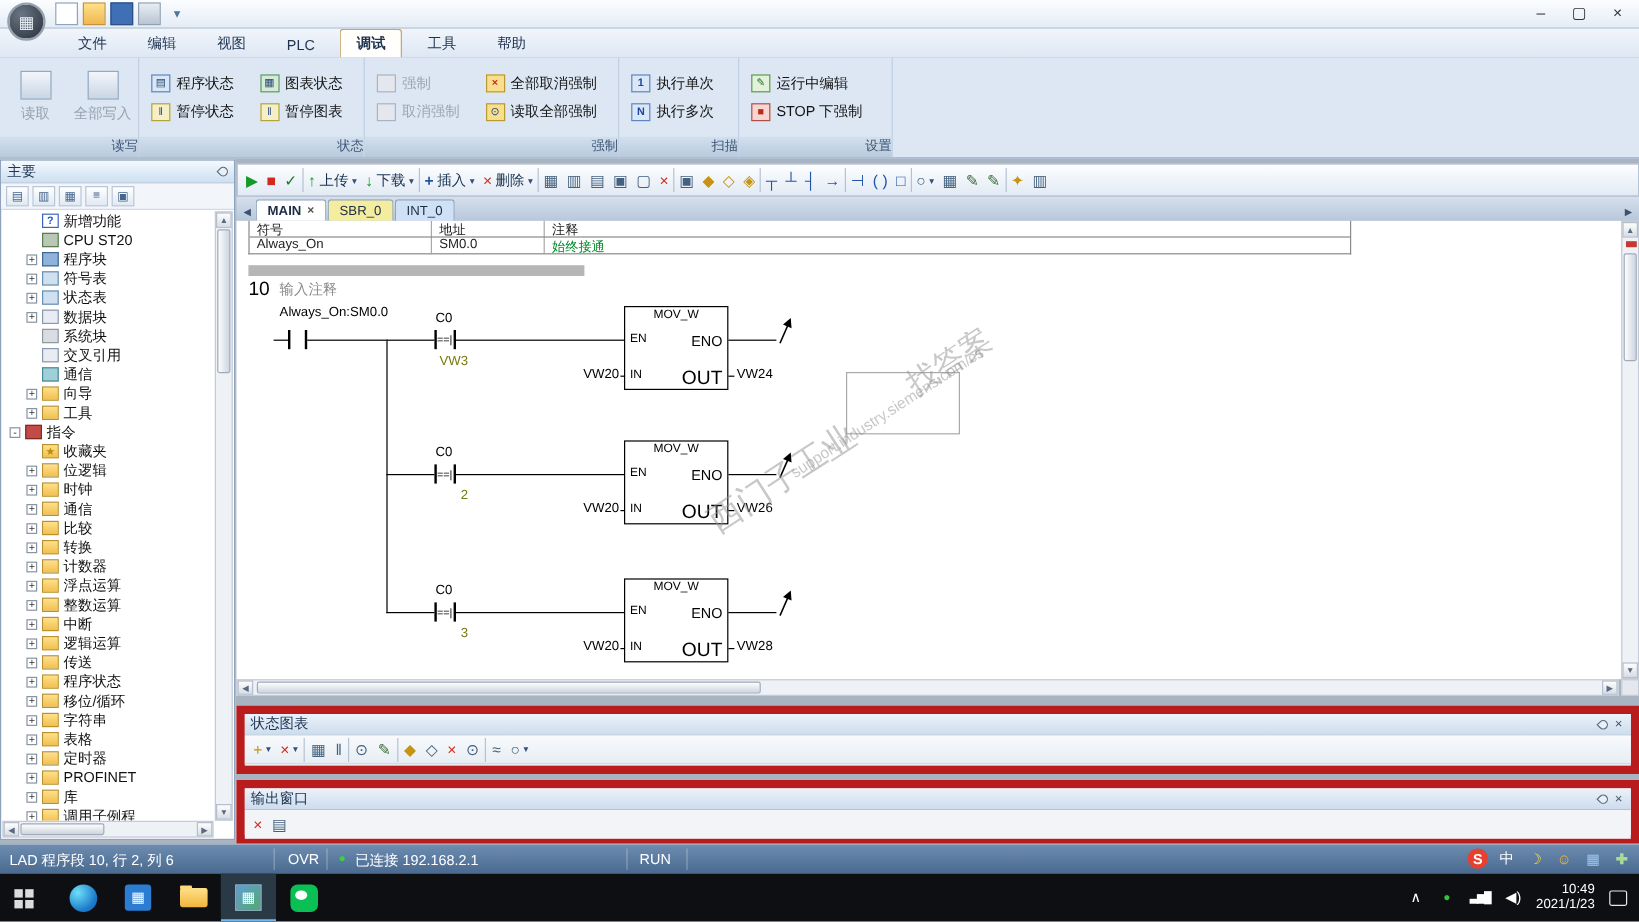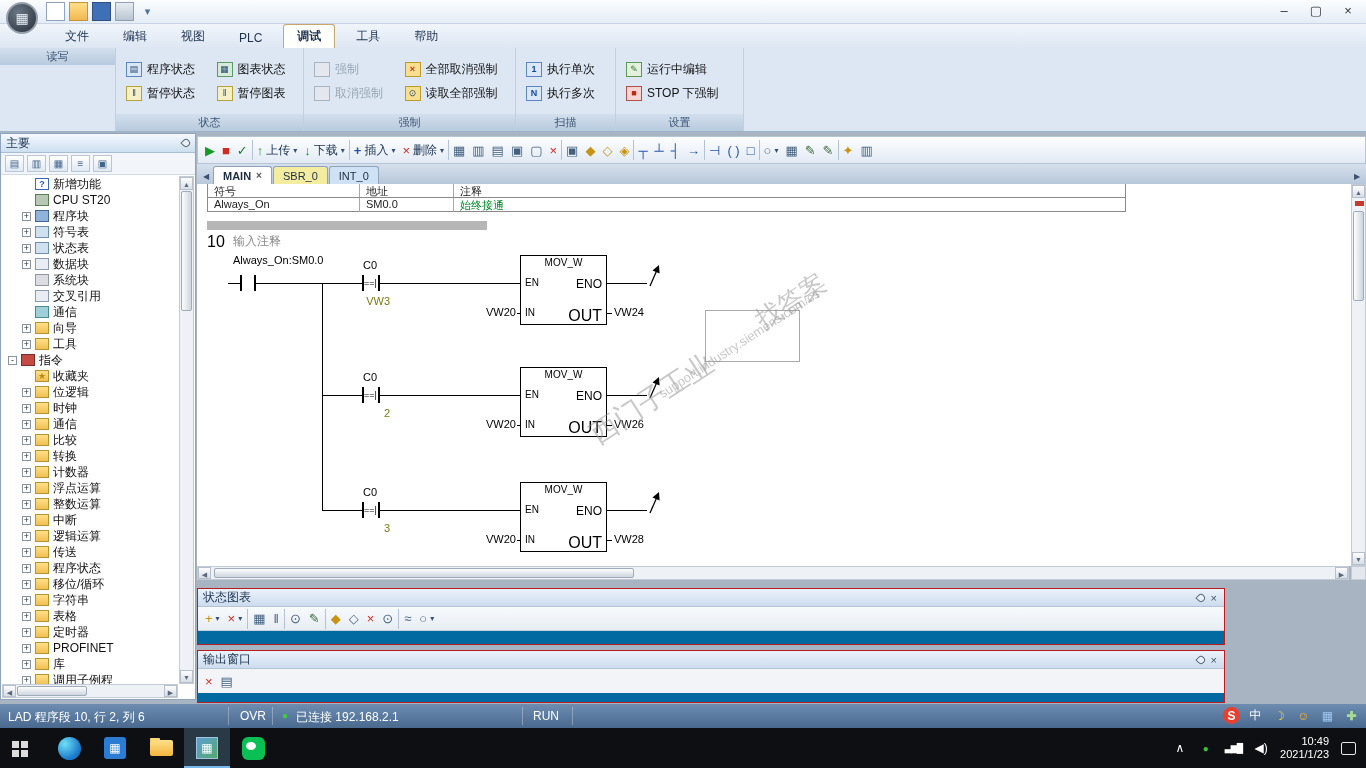--- a/index.html
+++ b/index.html
@@ -19,21 +19,21 @@
   .wc{width:32px;height:22px;text-align:center;line-height:22px;font-size:13px;color:#333}
 
   
   #menubar{position:absolute;left:0;top:24px;width:1366px;height:24px;background:linear-gradient(#f1f5fb,#dde7f3);display:flex;align-items:flex-end;padding-left:52px;gap:8px}
   .menu-item{padding:3px 13px;font-size:12px;color:#1e3250}
   .menu-item[data-active="true"]{background:linear-gradient(#fffef8,#ffffff);border:1px solid #c8a868;border-bottom:none;border-radius:3px 3px 0 0;font-weight:bold}
 
   
   #ribbon{position:absolute;left:0;top:48px;width:1366px;height:84px;background:#dce7f3;border-bottom:1px solid #9db2cb;display:flex}
   .rgroup{height:100%;border-right:1px solid #c0cfe2;display:flex;flex-direction:column}
-  .rgroup-label{height:17px;text-align:center;font-size:11px;color:#3c5574;background:linear-gradient(#d2dfee,#b9cadd);line-height:16px}
+  .rgroup-label{height:17px;text-align:right;font-size:11px;color:#3c5574;background:linear-gradient(#d2dfee,#b9cadd);line-height:16px}
   .rgroup-body{flex:1}
   .rgroup-body.big{display:flex;align-items:center;justify-content:center;gap:6px}
   .big-btn{width:50px;display:flex;flex-direction:column;align-items:center;gap:3px;font-size:12px;color:#1a1a1a}
   .big-btn[data-disabled="true"]{color:#96a2b1}
   .big-ico{width:26px;height:24px;border:1px solid #93a8c0;background:linear-gradient(#f2f6fa,#c9d6e4)}
   .rgroup-body.grid2{display:grid;grid-auto-flow:column;grid-template-rows:repeat(2,20px);align-content:center;column-gap:14px;row-gap:4px;padding:0 10px}
   .sbtn{display:flex;align-items:center;gap:5px;font-size:12px;color:#141414;white-space:nowrap}
   .sbtn[data-disabled="true"]{color:#9aa6b4}
   .sico{width:16px;height:15px;border:1px solid #8198b2;background:#e9eff7;font-size:9px;display:flex;align-items:center;justify-content:center;flex:none;color:#2b4a72}
   .sbtn[data-icon="program-status-button"] .sico{background:#d8e6f5;border-color:#5b86c0}
@@ -149,21 +149,21 @@
   .wm{position:absolute;color:rgba(145,145,145,0.5);transform:rotate(-33deg);white-space:nowrap;pointer-events:none}
   .wm-box{position:absolute;left:508px;top:126px;width:95px;height:52px;border:1px solid #aaa}
 
   
   #editor-vscroll{right:0;left:1351px;top:184px;height:382px}
   .red-mark{position:absolute;top:16px;left:3px;width:9px;height:5px;background:#c43a2e}
   #editor-hscroll{left:197px;top:566px;width:1152px}
   .corner{position:absolute;left:1351px;top:566px;width:15px;height:14px;background:#e4e8ee;border:1px solid #c2cbd6}
 
   
-  .panel{position:absolute;left:197px;width:1028px;background:#0369a1;border:1px solid #b91c1c}
+  .panel{position:absolute;left:197px;width:1169px;background:#ffffff;border:7px solid #b91c1c}
   #statuschart{top:588px;height:57px}
   #output{top:650px;height:53px}
   .panel-title{height:18px;background:linear-gradient(#ebf2fa,#cddcee);display:flex;align-items:center;padding:0 5px;font-size:12px;color:#1c3350;border-bottom:1px solid #b4c3d6;gap:4px}
   .panel-toolbar{height:24px;display:flex;align-items:center;gap:2px;padding:0 4px;background:linear-gradient(#f8fafc,#e7edf4);border-bottom:1px solid #c6d2e0}
 
   
   #statusbar{position:absolute;left:0;top:704px;width:1366px;height:24px;background:linear-gradient(#6d8cb0,#49698f);color:#fff;font-size:12px}
   .sb-item{position:absolute;top:5px;white-space:nowrap}
   .sb-sep{position:absolute;top:3px;width:1px;height:18px;background:rgba(255,255,255,.3)}
   .ime-bar{position:absolute;right:6px;top:3px;display:flex;align-items:center;gap:7px}
@@ -226,20 +226,32 @@
       <span class="menu-item">编辑</span>
       <span class="menu-item">视图</span>
       <span class="menu-item">PLC</span>
       <span class="menu-item" data-active="true">调试</span>
       <span class="menu-item">工具</span>
       <span class="menu-item">帮助</span>
     </div>
 
   <div id="ribbon">
     <div class="rgroup" style="width:116px">
+      <div class="rgroup-body big">
+
+          <div class="big-btn" data-disabled="true">
+            <span class="big-ico"></span>
+            <span>读取</span>
+          </div>
+
+          <div class="big-btn" data-disabled="true">
+            <span class="big-ico"></span>
+            <span>全部写入</span>
+          </div>
+        </div>
       <div class="rgroup-label">读写</div>
     </div>
     <div class="rgroup" style="width:188px">
       <div class="rgroup-body grid2">
 
           <div class="sbtn" data-icon="program-status-button">
             <span class="sico">▤</span>
             <span>程序状态</span>
           </div>
 

